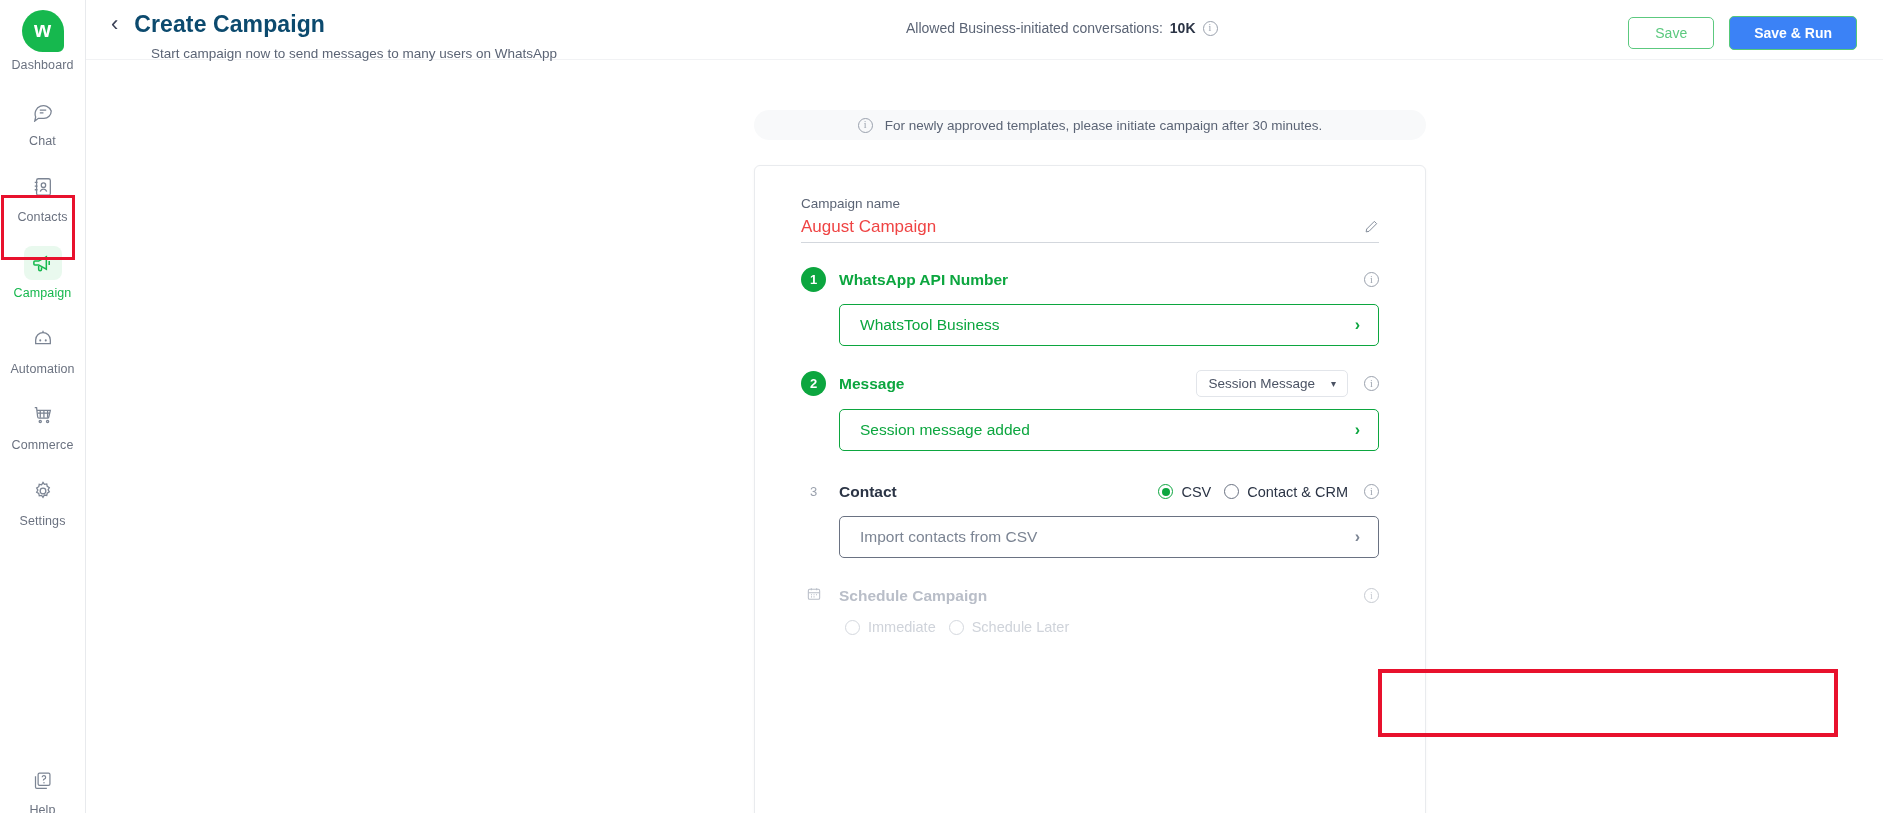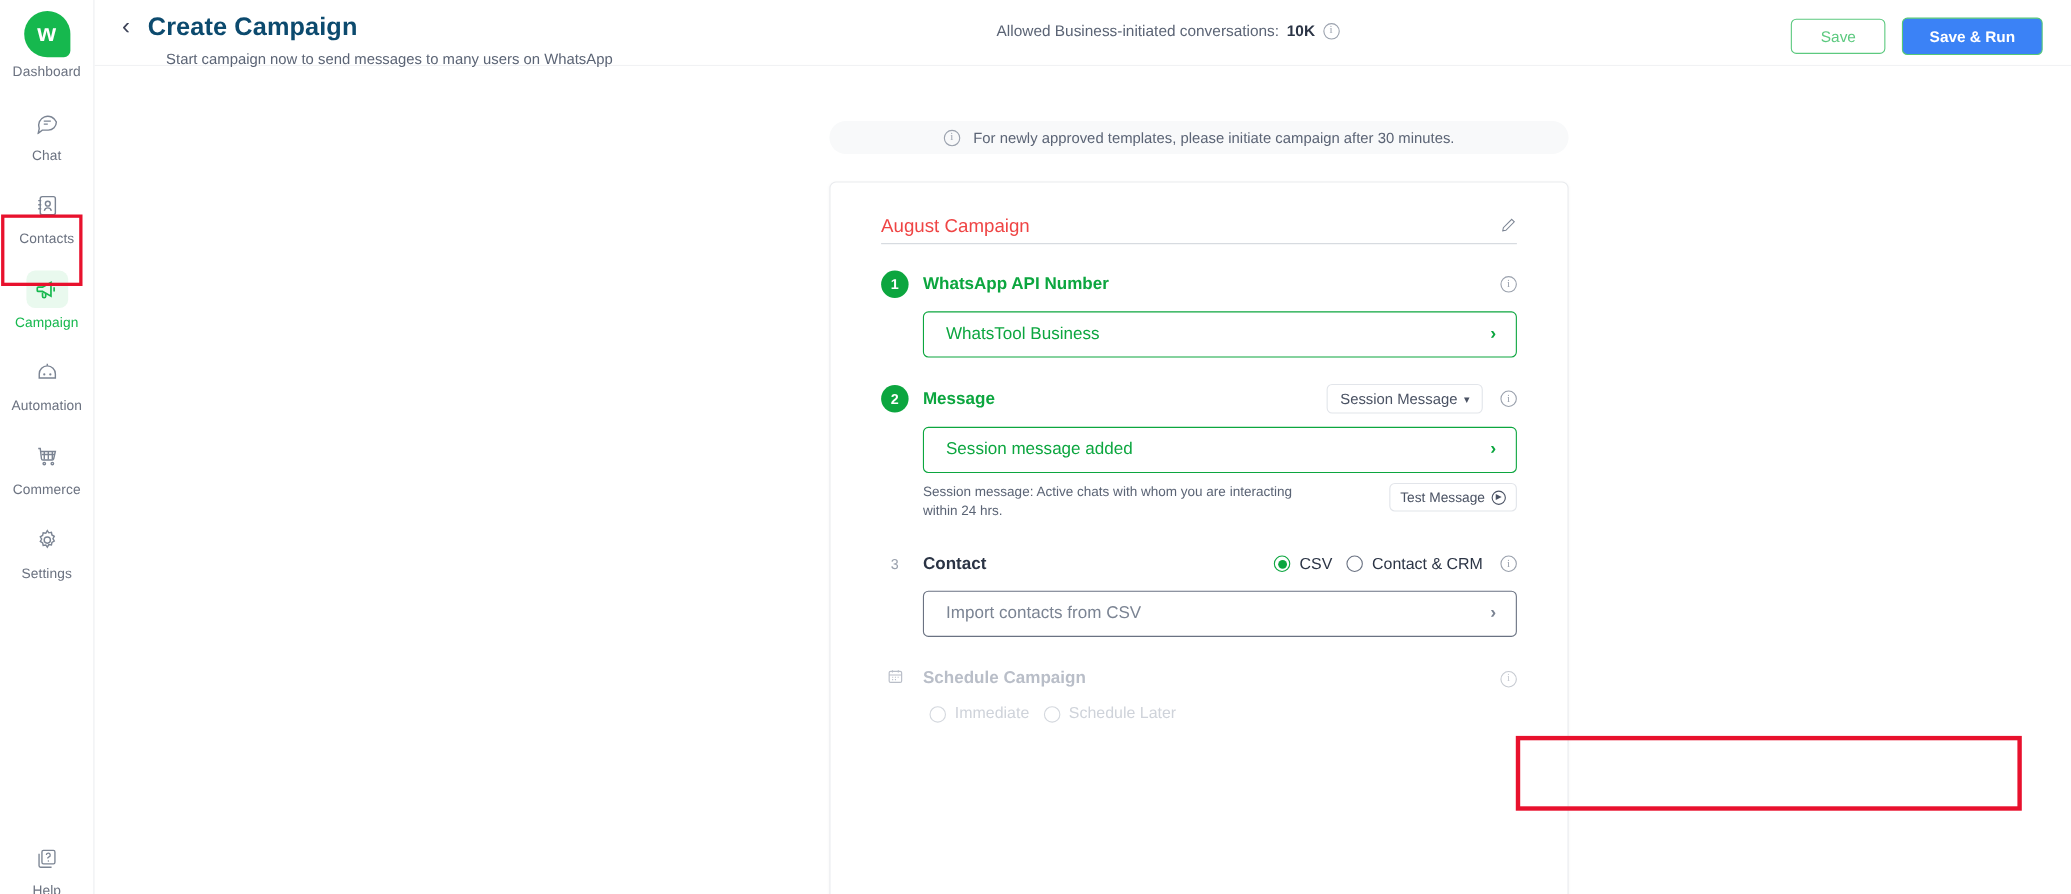--- a/index.html
+++ b/index.html
@@ -175,21 +175,21 @@
   .sec-title.dark { color: #2b3445; }
   .sec-title.grey { color: #b9bec8; font-weight: 600; }
   .sec-right {
     margin-left: auto; display: flex; align-items: center; gap: 16px;
   }
 
   .select-pill {
     border: 1px solid #e2e5ea; border-radius: 5px;
     padding: 5px 11px; font-size: 13.5px; color: #4a5263;
     background: #fff; cursor: pointer;
-    display: flex; align-items: center; gap: 6px;
+    display: flex; align-items: center; gap: 16px;
   }
   .caret { font-size: 10px; color: #4a5263; }
 
   .sel-box {
     margin: 12px 0 0 38px;
     height: 42px;
     border: 1.6px solid #0ca63f; border-radius: 5px;
     display: flex; align-items: center; justify-content: space-between;
     padding: 0 18px 0 20px;
     color: #0ca63f; font-size: 15.5px;
@@ -368,20 +368,21 @@
     </header>
 
     <div class="banner">
       <span class="info-circle">i</span>
       <span>For newly approved templates, please initiate campaign after 30 minutes.</span>
     </div>
 
     <section class="card">
 
       <div>
+        <div class="field-label">Campaign name</div>
         <div class="name-row">
           <span class="name-value">August Campaign</span>
           <span class="pencil">
             <svg width="15" height="15" viewBox="0 0 24 24" fill="none" stroke="currentColor" stroke-width="1.5">
               <path d="M16.5 3.8l3.7 3.7L8 19.7l-4.6.9.9-4.6z"></path>
             </svg>
           </span>
         </div>
       </div>
 
@@ -407,27 +408,20 @@
             <span class="select-pill">
               <span>Session Message</span>
               <span class="caret">▾</span>
             </span>
             <span class="info-circle">i</span>
           </span>
         </div>
         <div class="sel-box">
           <span>Session message added</span>
           <span class="chev">›</span>
-        </div>
-        <div class="helper-row">
-          <div class="helper-text">Session message: Active chats with whom you are interacting within 24 hrs.</div>
-          <button class="test-btn">
-            <span>Test Message</span>
-            <span class="play">▶</span>
-          </button>
         </div>
       </div>
 
       <div class="section" style="margin-top:28px;">
         <div class="sec-head">
           <span class="badge muted">3</span>
           <span class="sec-title dark">Contact</span>
           <span class="sec-right">
             <span class="radio-group">
               <span class="radio">

